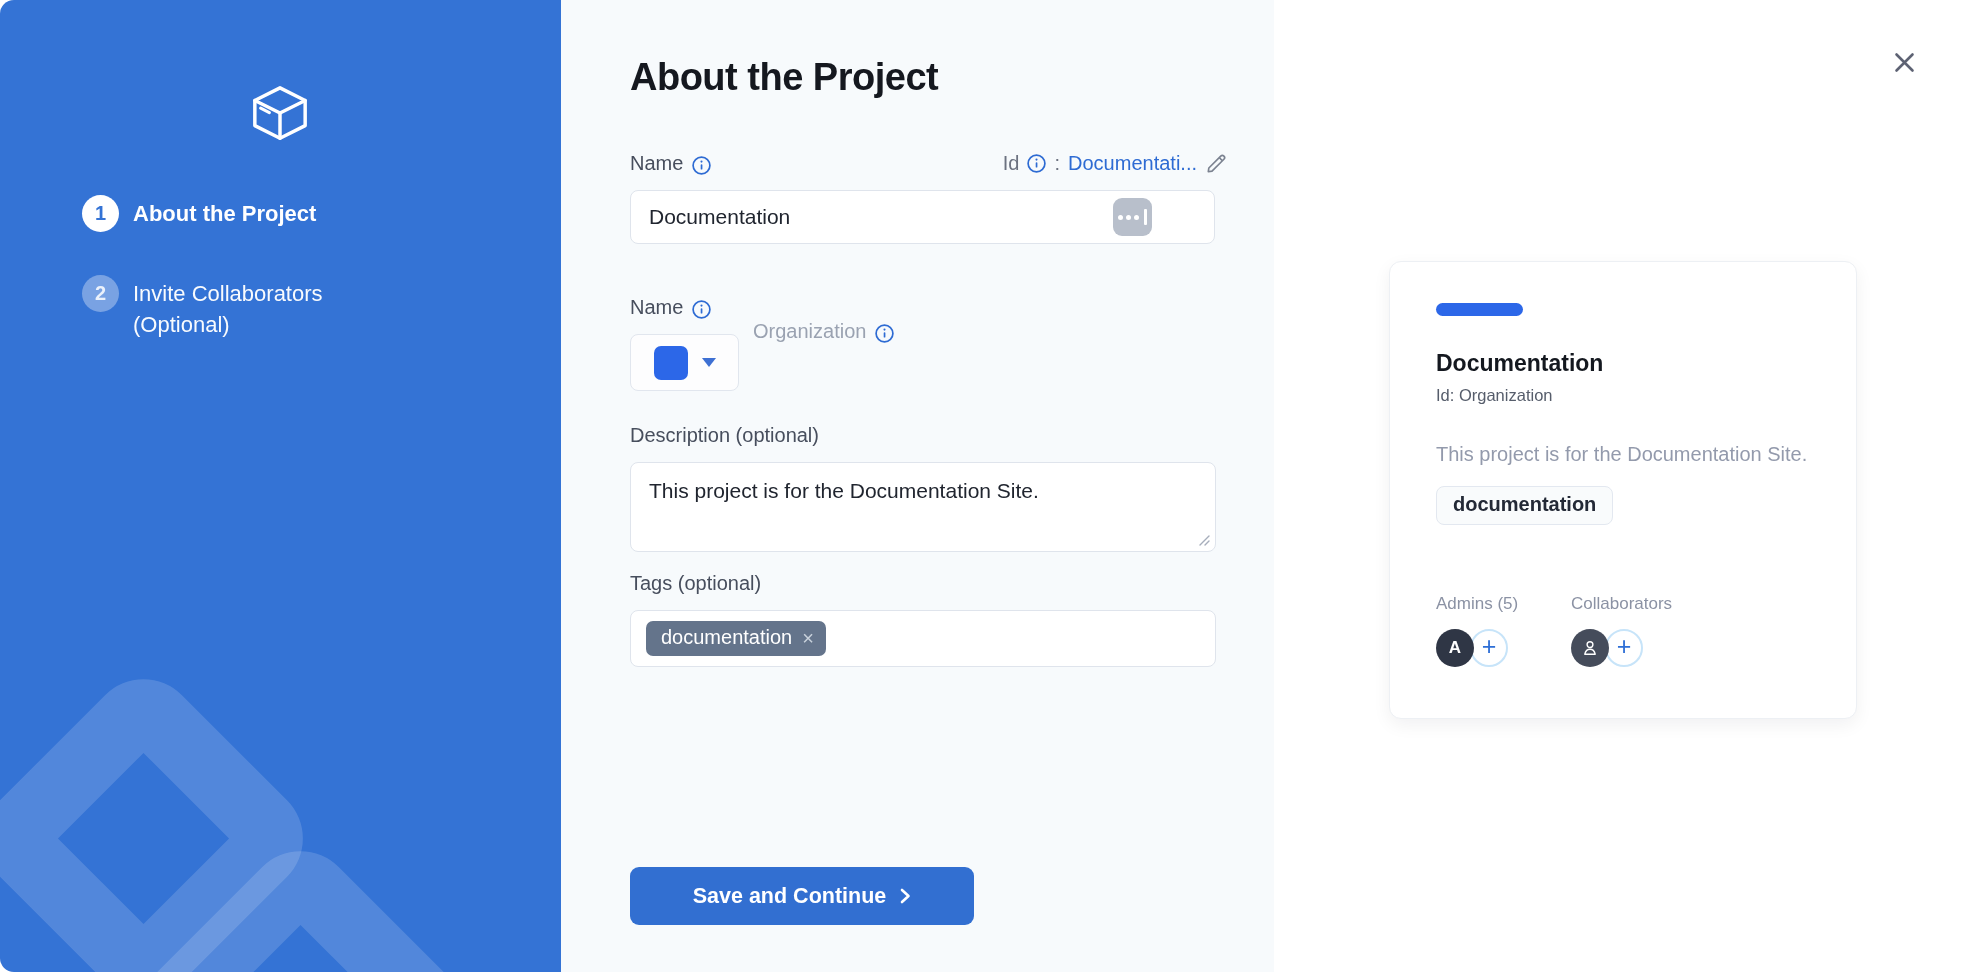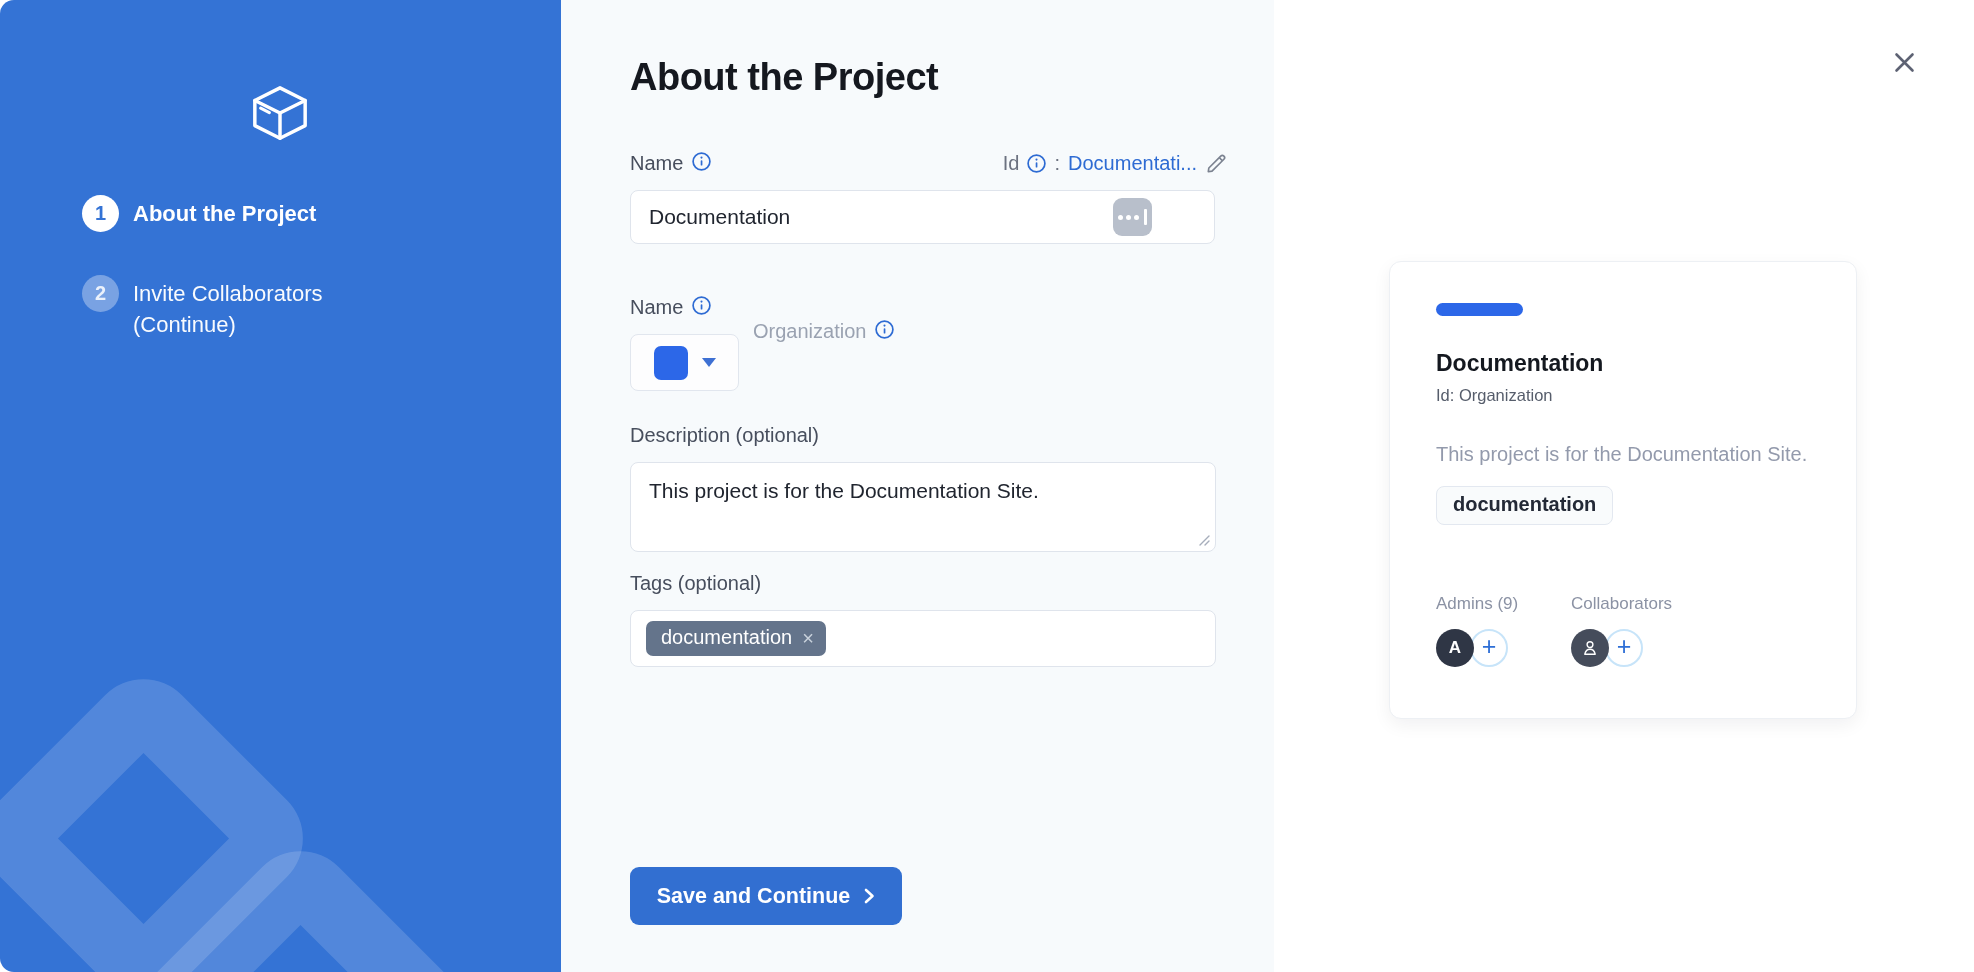--- a/index.html
+++ b/index.html
@@ -18,21 +18,21 @@
   .step2{top:275px;}
   .step1 .step-circle{background:#fff;color:#3473d5;}
   .step2 .step-circle{background:rgba(255,255,255,0.34);color:rgba(255,255,255,0.85);font-weight:600;}
   .step-text{margin-left:14px;color:#fff;font-size:22px;line-height:37px;}
   .step1 .step-text{font-weight:bold;}
   .step2 .step-text{line-height:31px;padding-top:3px;font-weight:400;color:rgba(255,255,255,0.97);}
 
   
   .main{position:absolute;left:561px;top:0;width:713px;height:972px;background:#f7fafc;}
   .heading{position:absolute;left:69px;top:56px;font-size:38px;font-weight:bold;color:#15181f;letter-spacing:-0.5px;}
-  .field-label{font-size:20px;color:#474e5d;font-weight:500;display:flex;align-items:flex-start;gap:9px;}
+  .field-label{font-size:20px;color:#474e5d;font-weight:500;display:flex;align-items:flex-end;gap:9px;}
   .label-muted{color:#9aa2b1;}
   .info-icon{display:inline-flex;cursor:pointer;}
   .name-label{position:absolute;left:69px;top:152px;}
   .id-row{position:absolute;top:152px;left:300px;width:366px;display:flex;align-items:center;justify-content:flex-end;gap:8px;font-size:20px;}
   .id-label{color:#6c7280;display:flex;align-items:center;gap:8px;}
   .id-sep{color:#6c7280;}
   .id-link{color:#2e6bd3;cursor:pointer;}
   .pencil{cursor:pointer;display:inline-flex;}
   .text-input{position:absolute;left:69px;top:190px;width:585px;height:54px;box-sizing:border-box;background:#fff;border:1px solid #dfe4ec;border-radius:8px;font-family:"Liberation Sans",sans-serif;font-size:21px;color:#20252f;padding:0 60px 0 18px;outline:none;}
   .dots-btn{position:absolute;left:552px;top:198px;width:39px;height:38px;background:#b8bfcb;border-radius:9px;display:flex;align-items:center;justify-content:center;gap:3px;cursor:pointer;}
@@ -47,21 +47,21 @@
   .org-value{font-size:21px;color:#9aa3b2;}
   .desc-label{position:absolute;left:69px;top:424px;}
   .textarea-wrap{position:absolute;left:69px;top:462px;width:586px;height:90px;}
   .textarea{width:100%;height:100%;box-sizing:border-box;background:#fff;border:1px solid #dfe4ec;border-radius:8px;resize:none;font-family:"Liberation Sans",sans-serif;font-size:21px;color:#20252f;padding:14px 18px;outline:none;line-height:28px;}
   .resize-handle{position:absolute;right:5px;bottom:5px;pointer-events:none;}
   .tags-label{position:absolute;left:69px;top:572px;}
   .tags-box{position:absolute;left:69px;top:610px;width:586px;height:57px;box-sizing:border-box;background:#fff;border:1px solid #dfe4ec;border-radius:8px;display:flex;align-items:center;padding:0 10px;cursor:text;}
   .tag-chip{display:inline-flex;align-items:center;background:#64748b;border-radius:7px;padding:5px 12px 7px 15px;margin-left:5px;}
   .tag-chip .t{color:#fff;font-size:20px;}
   .tag-chip .x{color:#c9d2dc;font-size:20px;margin-left:10px;cursor:pointer;line-height:1;}
-  .save-btn{position:absolute;left:69px;top:867px;width:272px;height:58px;background:#326fd1;border:none;border-radius:9px;color:#fff;font-family:"Liberation Sans",sans-serif;font-size:21.5px;font-weight:bold;display:flex;align-items:center;justify-content:center;gap:14px;cursor:pointer;}
+  .save-btn{position:absolute;left:69px;top:867px;width:344px;height:58px;background:#326fd1;border:none;border-radius:9px;color:#fff;font-family:"Liberation Sans",sans-serif;font-size:21.5px;font-weight:bold;display:flex;align-items:center;justify-content:center;gap:14px;cursor:pointer;}
 
   
   .right{position:absolute;left:1274px;top:0;width:700px;height:972px;background:#fff;}
   .close-btn{position:absolute;left:610px;top:42px;width:40px;height:40px;display:flex;align-items:center;justify-content:center;cursor:pointer;}
   .card{position:absolute;left:115px;top:261px;width:468px;height:458px;box-sizing:border-box;background:#fff;border:1px solid #edf0f4;border-radius:12px;box-shadow:0 6px 18px rgba(16,24,40,0.06);padding:41px 46px 0 46px;}
   .card-bar{width:87px;height:13px;border-radius:7px;margin-bottom:34px;}
   .card-title{font-size:23px;font-weight:bold;color:#14181f;margin-bottom:9px;}
   .card-id{font-size:16.5px;color:#565d6b;margin-bottom:34px;}
   .card-desc{font-size:20px;color:#939aac;line-height:30px;margin-bottom:17px;width:390px;}
   .card-chip{display:inline-block;background:#f9fbfc;border:1px solid #e3e8f0;border-radius:8px;padding:6px 16px 8px 16px;font-size:20px;font-weight:bold;color:#232936;}
@@ -93,21 +93,21 @@
 
     <div class="step step1">
       <div class="step-circle">1</div>
       <div class="step-text">About the Project</div>
     </div>
 
     <div class="step step2">
       <div class="step-circle">2</div>
       <div class="step-text">
         <div>Invite Collaborators</div>
-        <div>(Continue)</div>
+        <div>(Optional)</div>
       </div>
     </div>
   </div>
 
   <div class="main">
     <div class="heading">About the Project</div>
 
     <div class="field-label name-label">
       <span>Name</span>
       <span class="info-icon">
@@ -206,21 +206,21 @@
     </div>
 
     <div class="card">
       <div class="card-bar" style="background:#2c67e8;"></div>
       <div class="card-title">Documentation</div>
       <div class="card-id">Id: Organization</div>
       <div class="card-desc">This project is for the Documentation Site.</div>
       <span class="card-chip">documentation</span>
 
       <div class="ppl-col admins-col">
-        <div class="ppl-label">Admins (9)</div>
+        <div class="ppl-label">Admins (5)</div>
         <div class="ppl-row">
           <div class="avatar avatar-a">A</div>
           <div class="plus-circle">+</div>
         </div>
       </div>
 
       <div class="ppl-col collab-col">
         <div class="ppl-label">Collaborators</div>
         <div class="ppl-row">
           <div class="avatar avatar-p">

